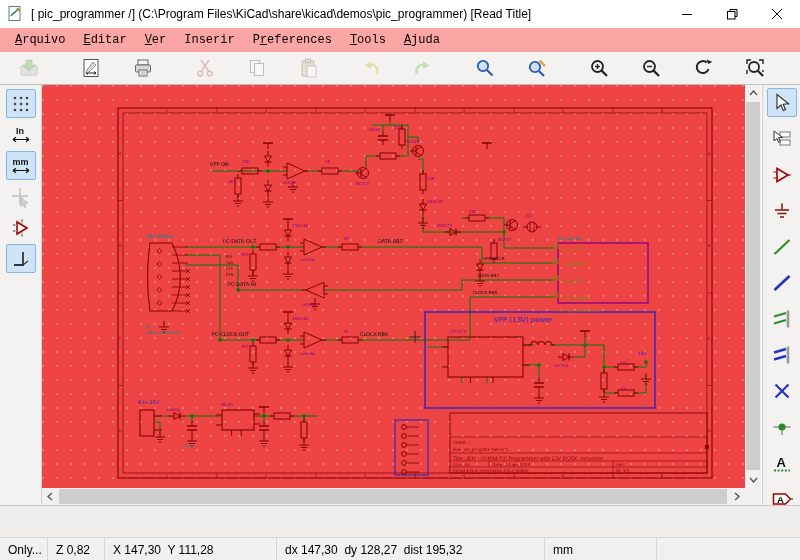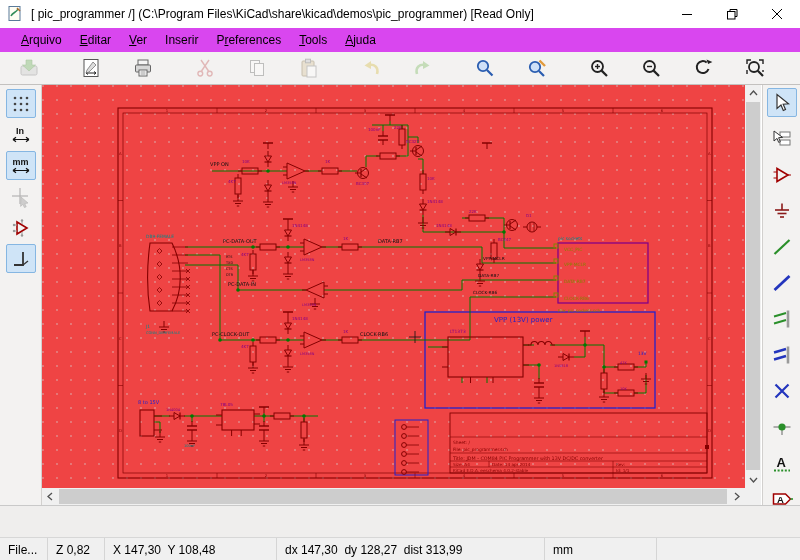--- a/index.html
+++ b/index.html
@@ -5,22 +5,22 @@
   html,body{margin:0;padding:0;background:#dcdcdc;}
   #window{position:relative;width:800px;height:560px;background:#fff;
     font-family:"Liberation Sans",sans-serif;overflow:hidden;
     box-shadow:inset 0 0 0 1px #8f8f8f;}
   .titlebar{position:absolute;top:0;left:0;right:0;height:28px;background:#fff;
     display:flex;align-items:center;}
   .app-icon{width:18px;height:18px;margin-left:7px;}
   .title-text{font-size:12px;color:#000;margin-left:6px;white-space:nowrap;}
   .win-controls{margin-left:auto;display:flex;height:100%;}
   .win-btn{width:45px;height:100%;display:flex;align-items:center;justify-content:center;}
-  .menubar{position:absolute;top:28px;left:0;right:0;height:24px;background:#d946ef;
-    display:flex;align-items:center;padding-left:12px;font-size:12px;color:#000;}
+  .menubar{position:absolute;top:28px;left:0;right:0;height:24px;background:#fca5a5;
+    display:flex;align-items:center;padding-left:6px;font-size:12px;color:#000;font-family:Liberation Mono, monospace;}
   .menu-item{padding:3px 9px;}
   .toolbar{position:absolute;top:52px;left:0;right:0;height:32px;background:#f3f2f1;
     border-bottom:1px solid #c3c1bf;display:flex;align-items:center;padding-left:3px;}
   .tbtn{width:30px;height:28px;display:flex;align-items:center;justify-content:flex-start;margin:0 15px;}
   .tbtn.dis{opacity:.42;}
   .tsep{width:1px;height:22px;background:#c6c4c2;margin:0 5px;}
   .main{position:absolute;top:85px;left:0;width:800px;height:420px;}
   .side-l{position:absolute;left:0;top:0;width:42px;height:420px;background:#f3f2f1;
     border-right:1px solid #d2d0ce;display:flex;flex-direction:column;align-items:center;
     padding-top:4px;gap:2px;box-sizing:border-box;}
@@ -53,21 +53,21 @@
 <body>
 
 <div id="window">
 
   <div class="titlebar">
     <svg class="app-icon" viewBox="0 0 18 18">
       <rect x="2" y="1.5" width="11" height="14" fill="#fdfdf2" stroke="#5a7a9a" stroke-width="1"></rect>
       <path d="M4 11c2-4 5-3 7-7" stroke="#2e8b57" stroke-width="1.6" fill="none"></path>
       <path d="M10 3l3 3" stroke="#b06a2a" stroke-width="1.4"></path>
     </svg>
-    <span class="title-text">[ pic_programmer /] (C:\Program Files\KiCad\share\kicad\demos\pic_programmer) [Read Only]</span>
+    <span class="title-text">[ pic_programmer /] (C:\Program Files\KiCad\share\kicad\demos\pic_programmer) [Read Title]</span>
     <div class="win-controls">
       <div class="win-btn">
         <svg width="11" height="11" viewBox="0 0 11 11">
             <line x1="0" y1="5.5" x2="10" y2="5.5" stroke="#000" stroke-width="1"></line>
           </svg>
       </div>
       <div class="win-btn">
         <svg width="11" height="11" viewBox="0 0 11 11">
             <rect x="0.5" y="2.5" width="7.5" height="7.5" fill="none" stroke="#000"></rect>
             <path d="M3 2.5V.5h7v7H8" fill="none" stroke="#000"></path>
@@ -1097,20 +1097,20 @@
           <text x="6" y="14.5" font-size="9.5" font-weight="bold" font-family="Liberation Sans, sans-serif" fill="#111">A</text>
           <line x1="19.5" y1="11" x2="22" y2="11" stroke="#2a8f2a" stroke-width="1.6"></line>
         </svg>
       </div>
     </div>
   </div>
 
   <div class="gap"></div>
 
   <div class="statusbar">
-    <div class="scell c0">File...</div>
+    <div class="scell c0">Only...</div>
     <div class="scell c1">Z 0,82</div>
-    <div class="scell c2">X 147,30  Y 108,48</div>
-    <div class="scell c3">dx 147,30  dy 128,27  dist 313,99</div>
+    <div class="scell c2">X 147,30  Y 111,28</div>
+    <div class="scell c3">dx 147,30  dy 128,27  dist 195,32</div>
     <div class="scell c4">mm</div>
     <div class="scell c5"></div>
   </div>
 </div>
 
 </body></html>

